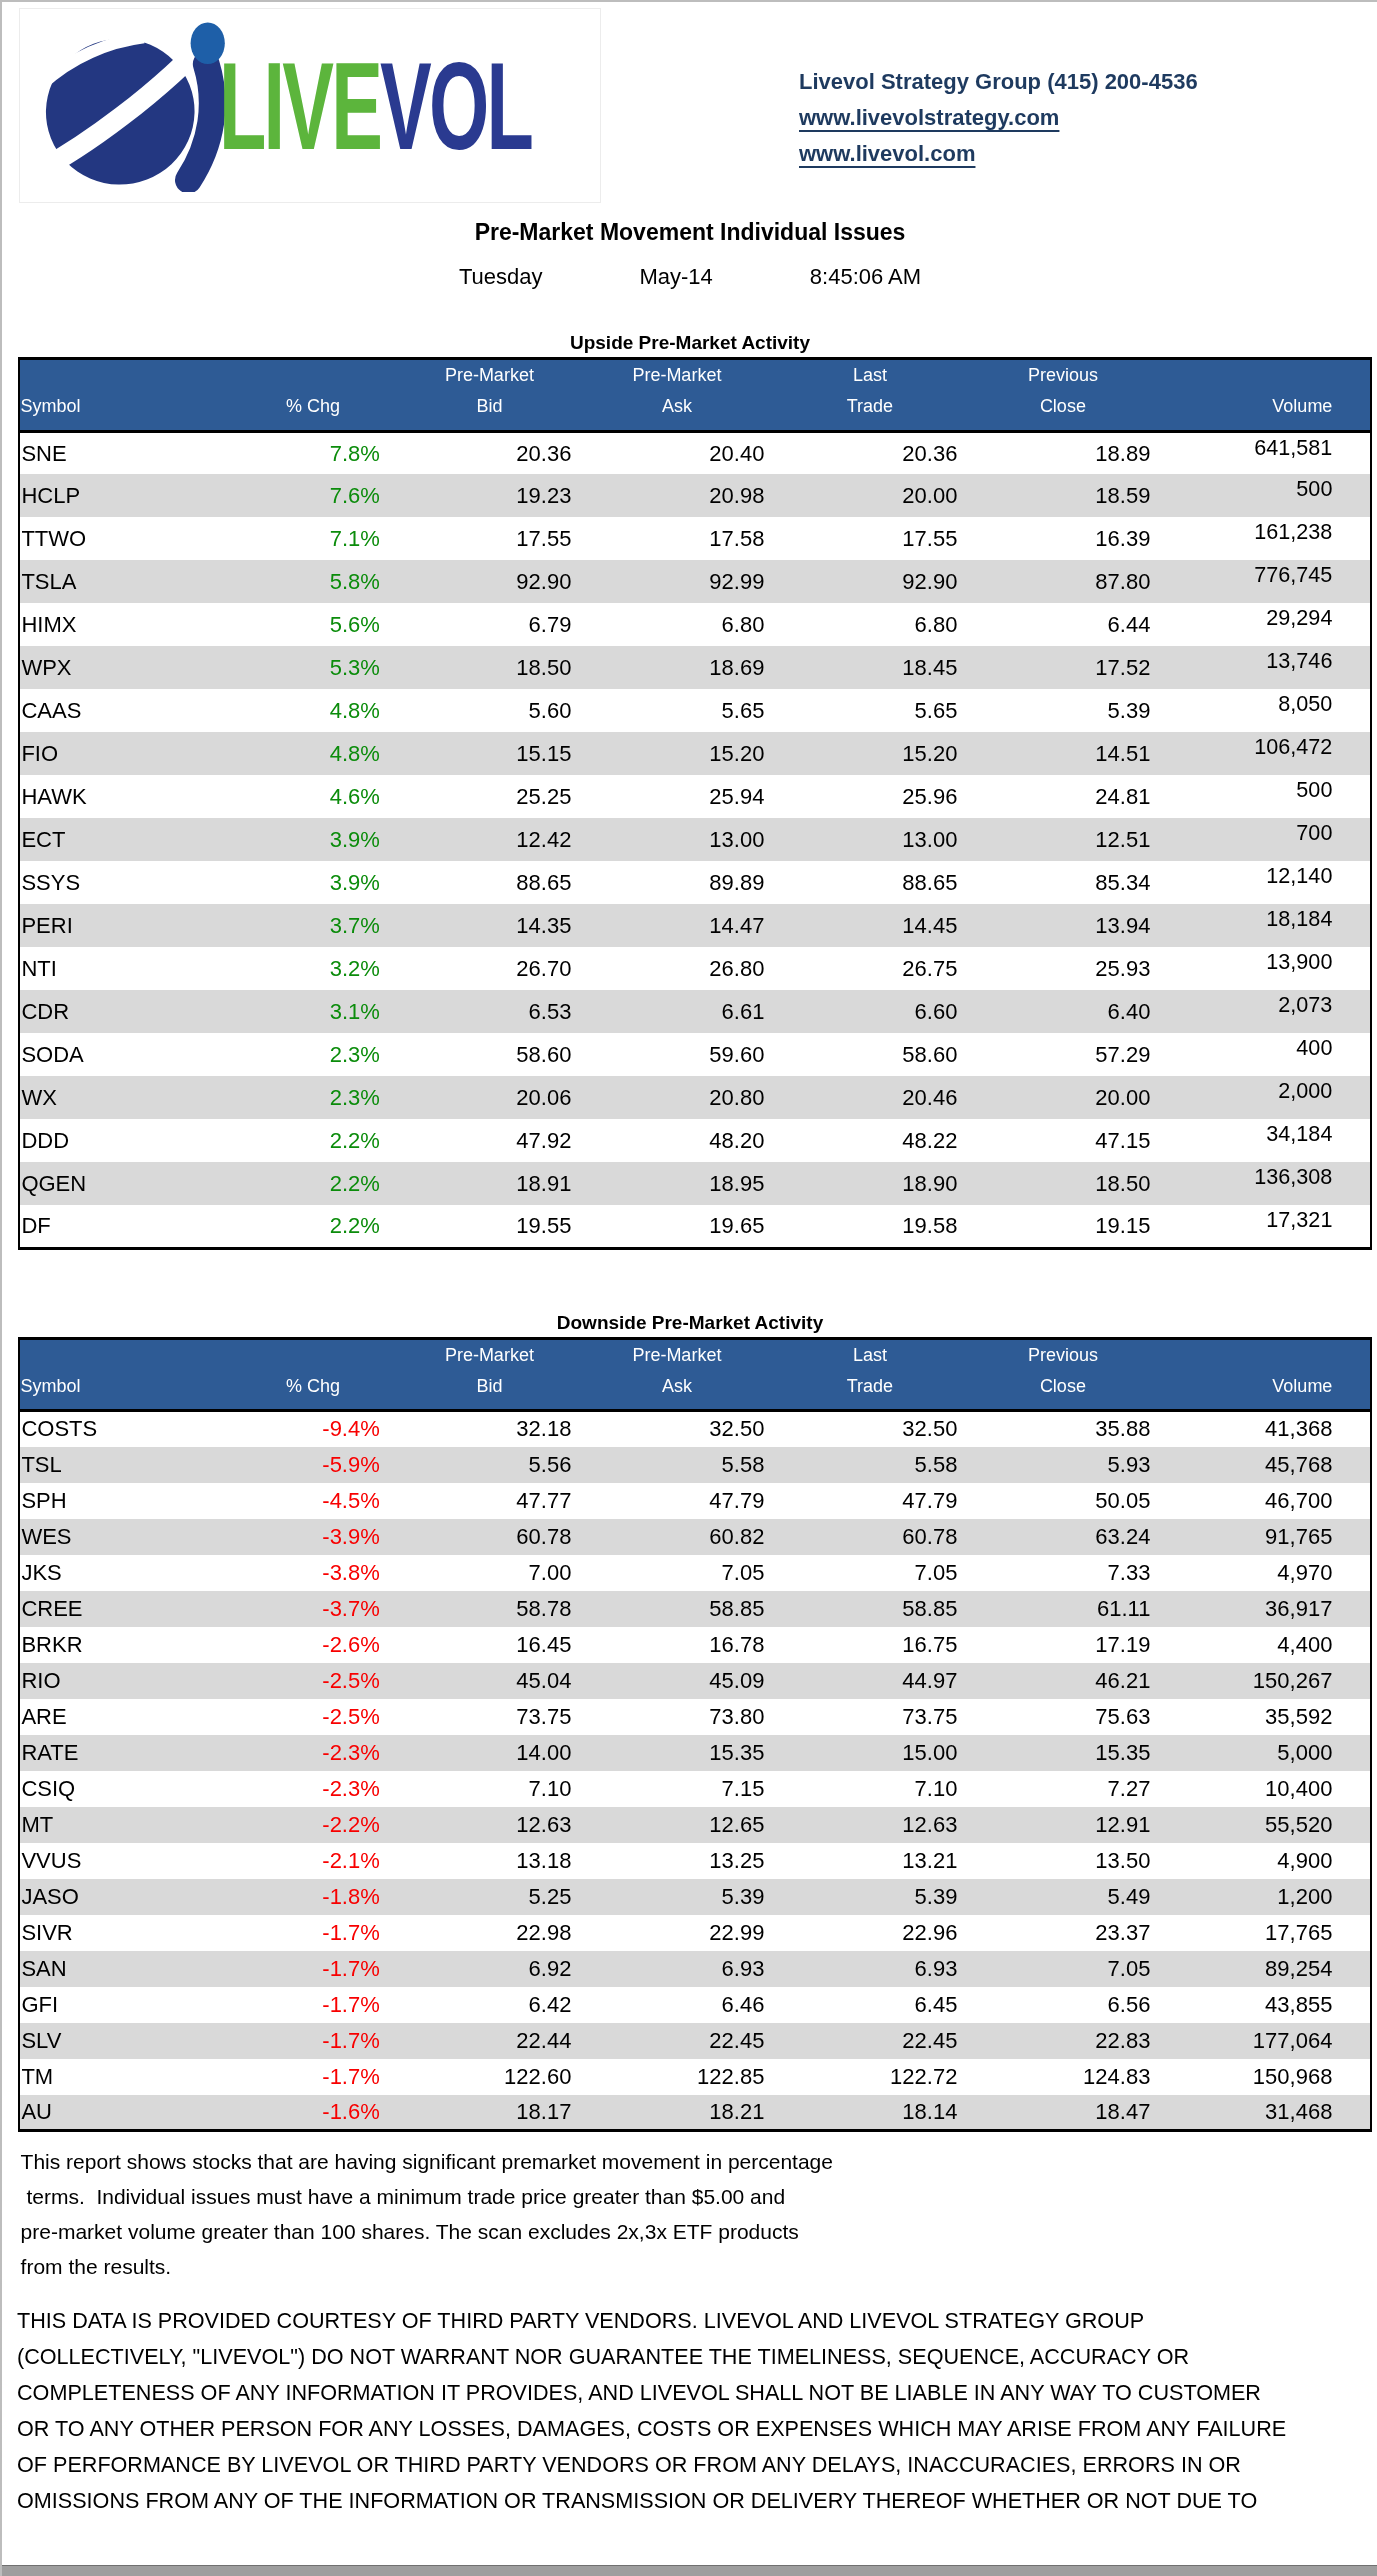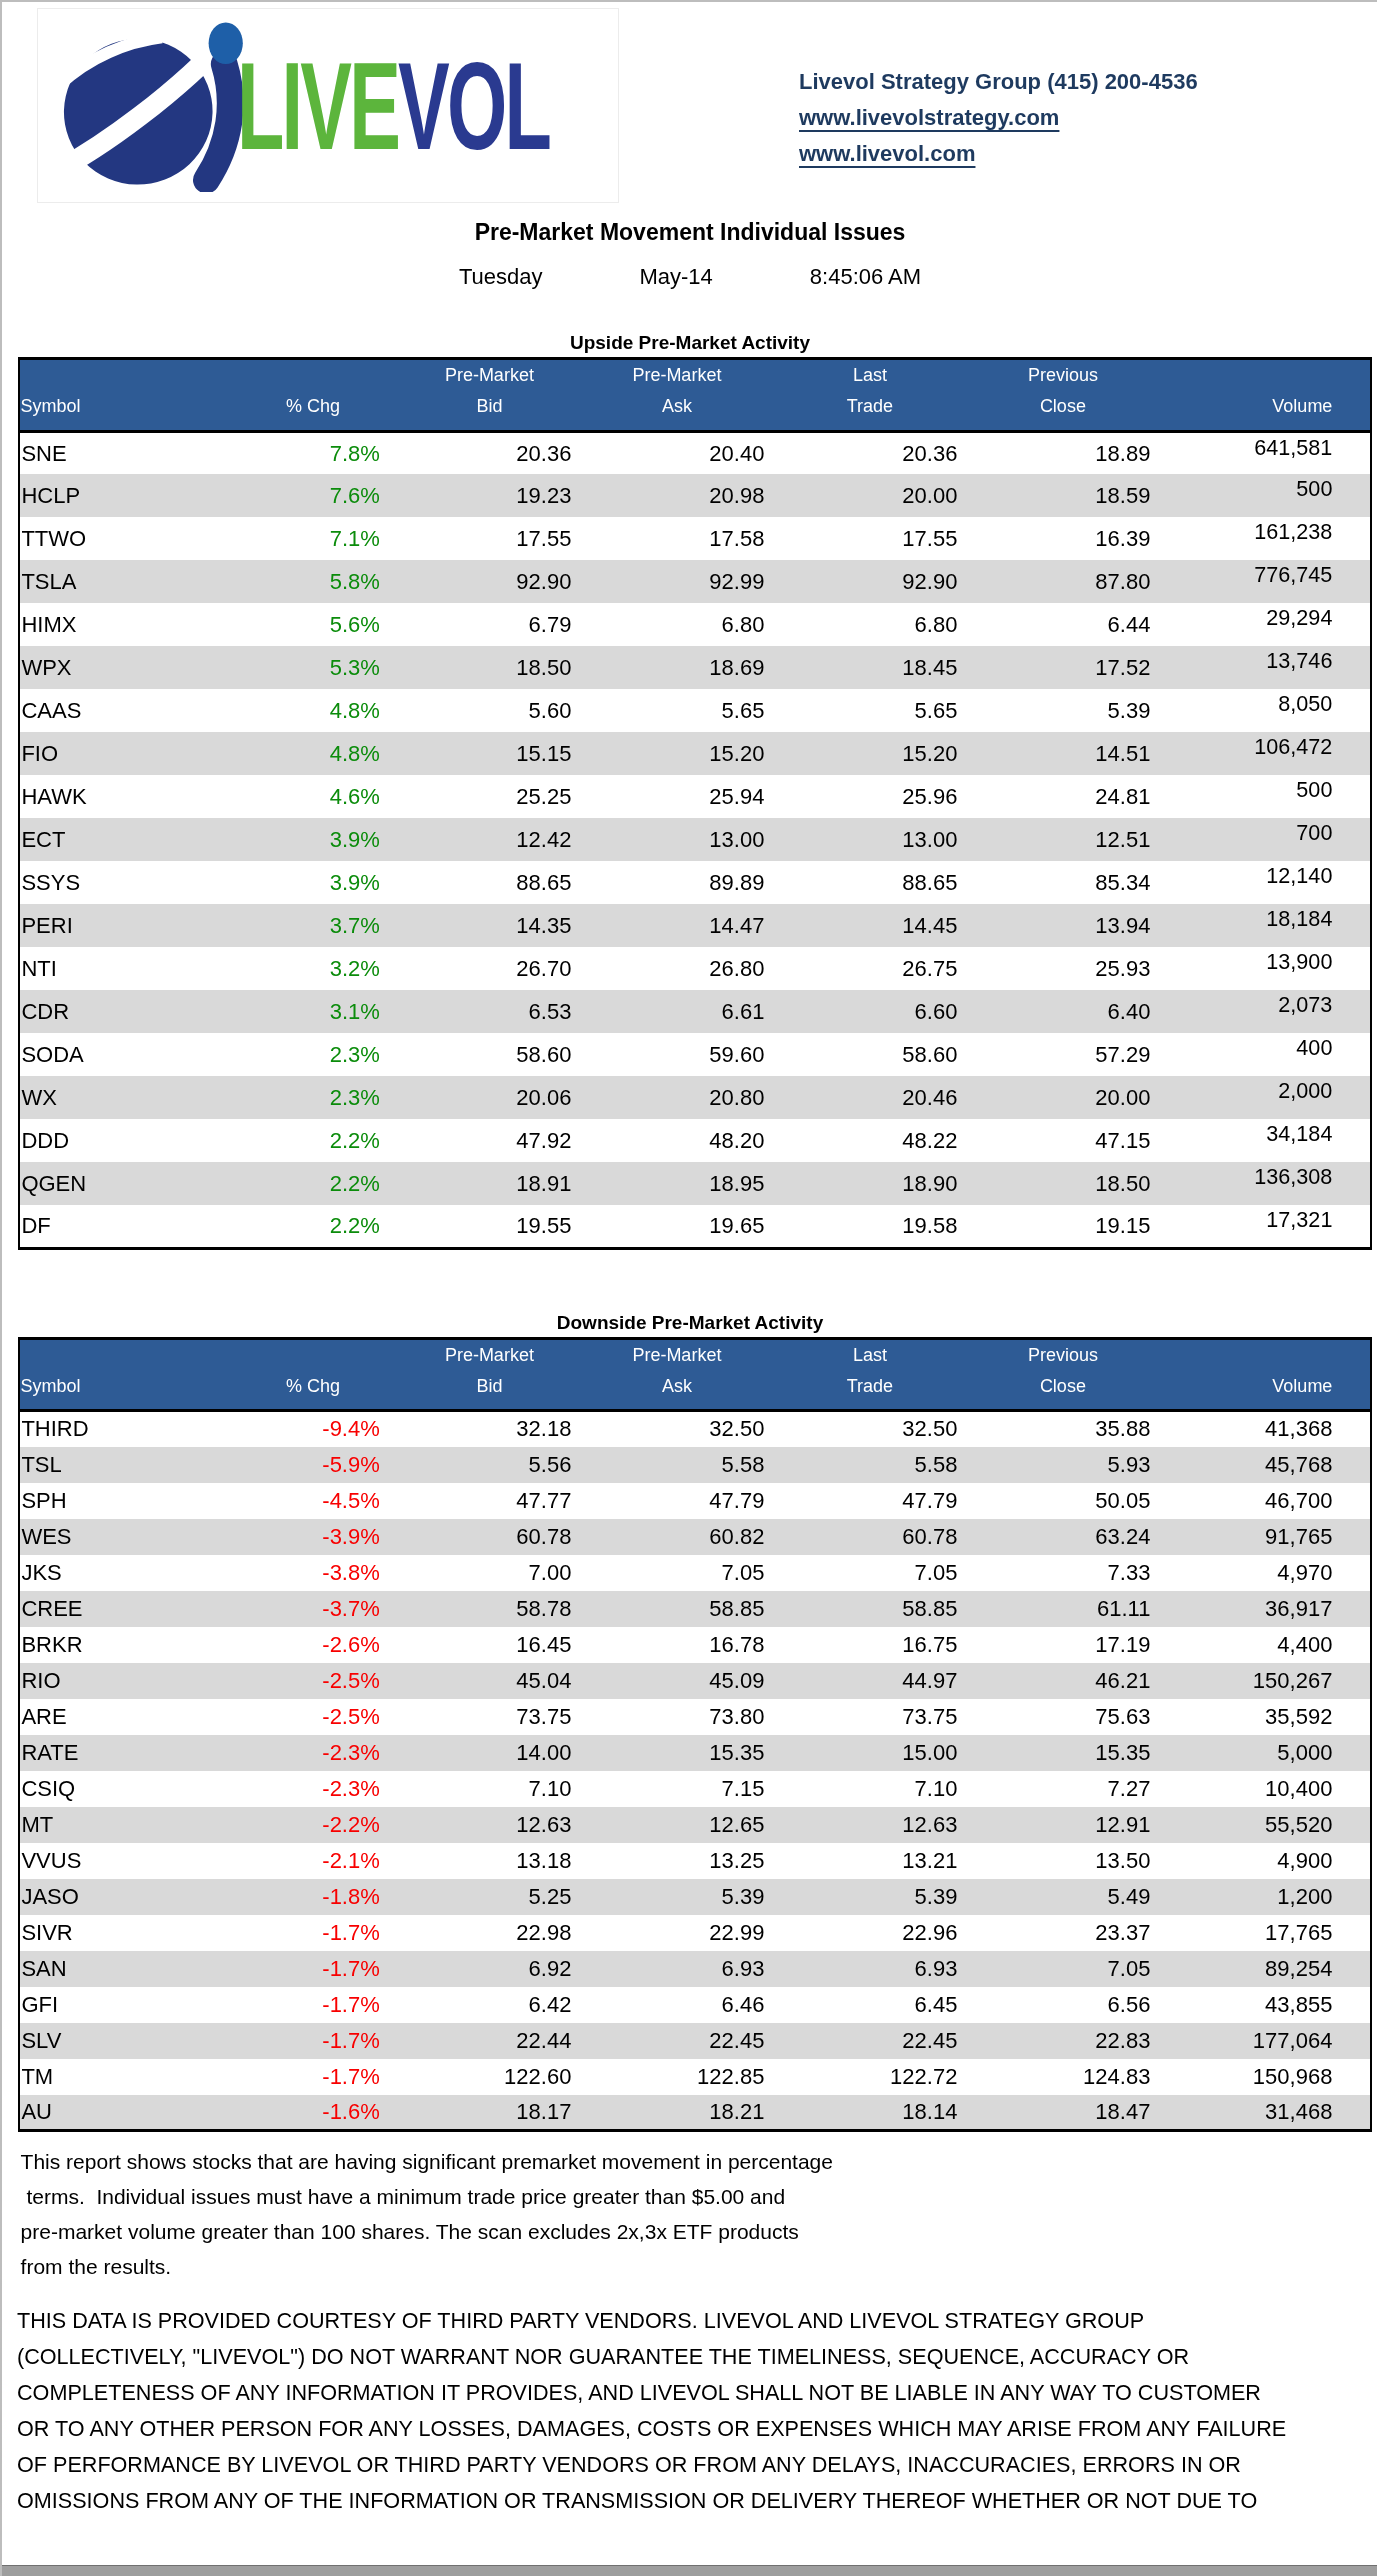--- a/index.html
+++ b/index.html
@@ -3,21 +3,21 @@
 <meta charset="utf-8">
 <style>
   html,body { margin:0; padding:0; background:#fff; }
   .page {
     position:relative; width:1378px; height:2576px; background:#fff; overflow:hidden;
     font-family:"Liberation Sans", sans-serif; color:#000; box-sizing:border-box;
     border-top:2.2px solid #bdbdbd; border-left:2.2px solid #bdbdbd;
   }
   
   .top-header { position:relative; height:201px; }
-  .logo-box { position:absolute; left:35px; top:6px; width:580px; height:193px;
+  .logo-box { position:absolute; left:17px; top:6px; width:580px; height:193px;
               background:#fff; border:0.7px solid #ececec; }
   .logo-icon { position:absolute; left:18px; top:12px; }
   .logo-text { position:absolute; left:199px; top:0; height:193px; display:flex; align-items:center;
                font-weight:bold; font-size:125px; letter-spacing:-4.5px; line-height:1;
                transform:scaleX(0.62); transform-origin:left center; white-space:nowrap; }
   .logo-live { color:var(--logo-green,#5CB53C); }
   .logo-vol  { color:var(--logo-navy,#2A3A90); }
   .contact { position:absolute; left:797px; top:62px; font-weight:bold; font-size:22px;
              color:var(--contact-text,#1E3A5F); line-height:36px; }
   .contact a { color:var(--contact-text,#1E3A5F); text-decoration:underline;
@@ -351,21 +351,21 @@
               <div class="h2">Close</div>
             </th>
             <th class="col-volume">
               <div class="h1"></div>
               <div class="h2">Volume</div>
             </th>
           </tr>
         </thead>
       <tbody>
           <tr>
-            <td class="col-symbol">THIRD</td>
+            <td class="col-symbol">COSTS</td>
             <td class="col-chg neg">-9.4%</td>
             <td class="col-bid">32.18</td>
             <td class="col-ask">32.50</td>
             <td class="col-last">32.50</td>
             <td class="col-close">35.88</td>
             <td class="col-volume">41,368</td>
           </tr>
           <tr>
             <td class="col-symbol">TSL</td>
             <td class="col-chg neg">-5.9%</td>

